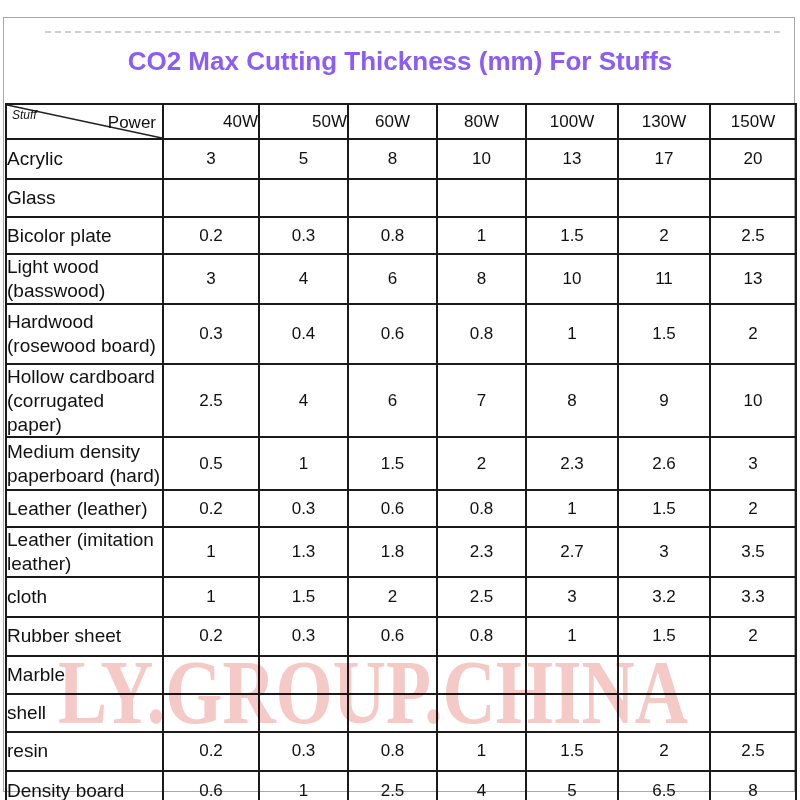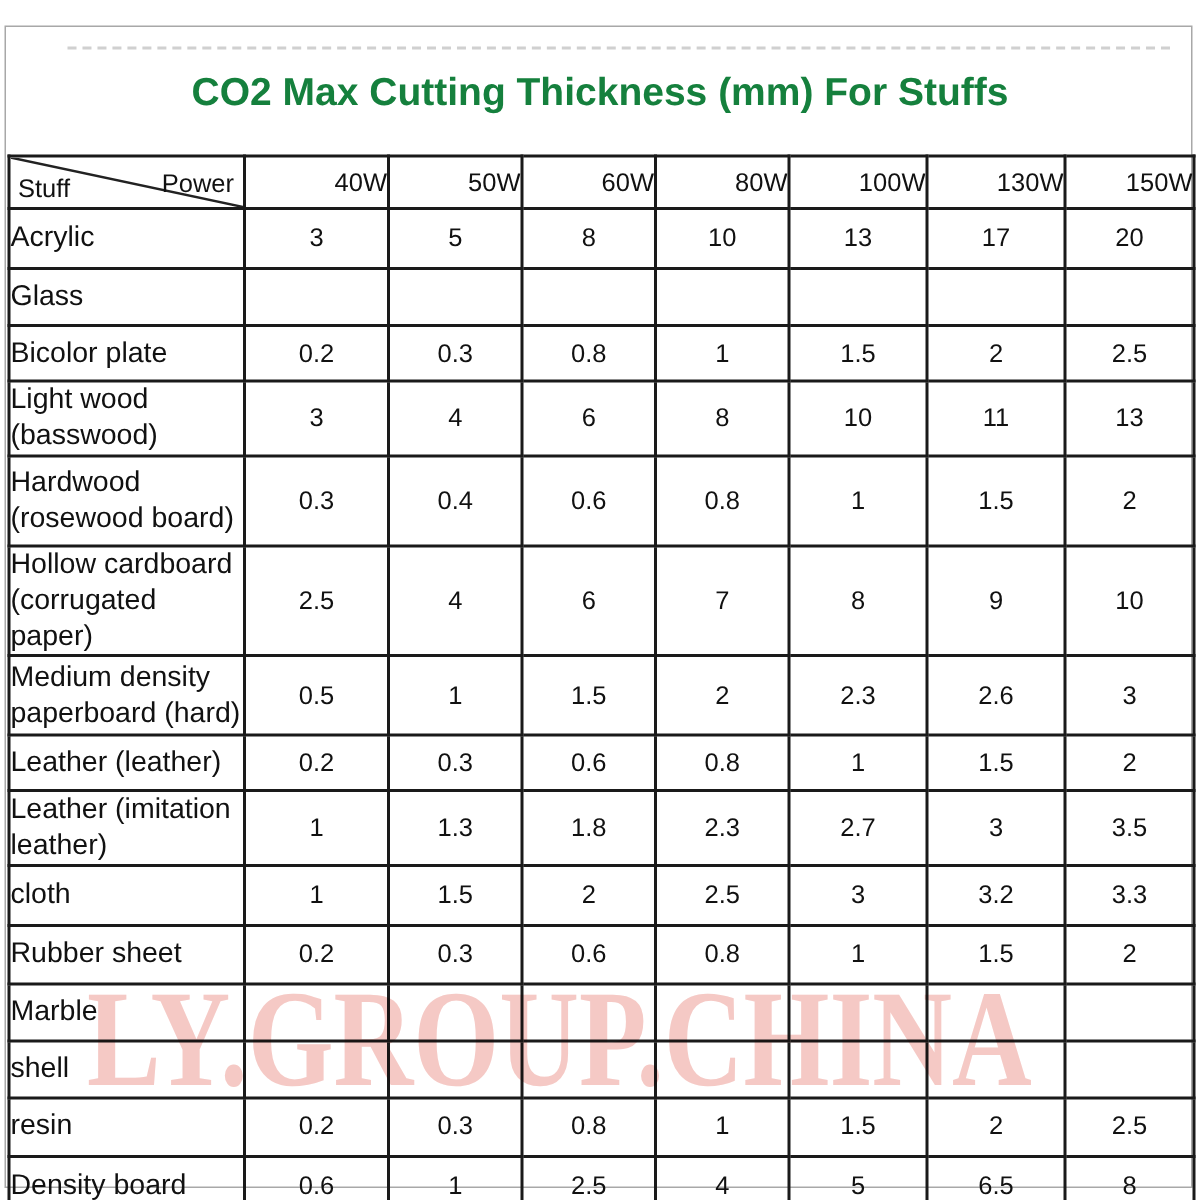--- a/index.html
+++ b/index.html
@@ -33,21 +33,21 @@
     border-top: 2px dashed #d0d0d0;
   }
   .page-title {
     position: absolute;
     left: 0;
     top: 46px;
     width: 800px;
     text-align: center;
     font-size: 26px;
     font-weight: bold;
-    color: #15803d;
+    color: #8b5cf6;
     letter-spacing: 0px;
   }
   table.spec-table {
     position: absolute;
     left: 5px;
     top: 103px;
     width: 790px;
     border-collapse: collapse;
     table-layout: fixed;
   }
@@ -65,35 +65,36 @@
     height: 33px;
   }
   th.corner-cell svg {
     position: absolute;
     left: 0; top: 0;
     width: 100%; height: 100%;
   }
   .corner-stuff {
     position: absolute;
     left: 5px;
-    bottom: 2px;
-    font-size: 17px;
+    bottom: 16px;
+    font-size: 12px;
+    font-style: italic;
   }
   .corner-power {
     position: absolute;
     right: 6px;
     bottom: 5px;
     font-size: 17px;
   }
   th.power-cell {
     font-size: 17px;
     vertical-align: middle;
   }
   th.power-center { text-align: right; }
-  th.power-left { text-align: right; padding-left: 4px; }
+  th.power-left { text-align: center; padding-left: 4px; }
   td.material-cell {
     font-size: 19px;
     text-align: left;
     vertical-align: middle;
     padding-left: 6px;
     padding-right: 2px;
     line-height: 1.25;
   }
   td.value-cell {
     font-size: 17px;

